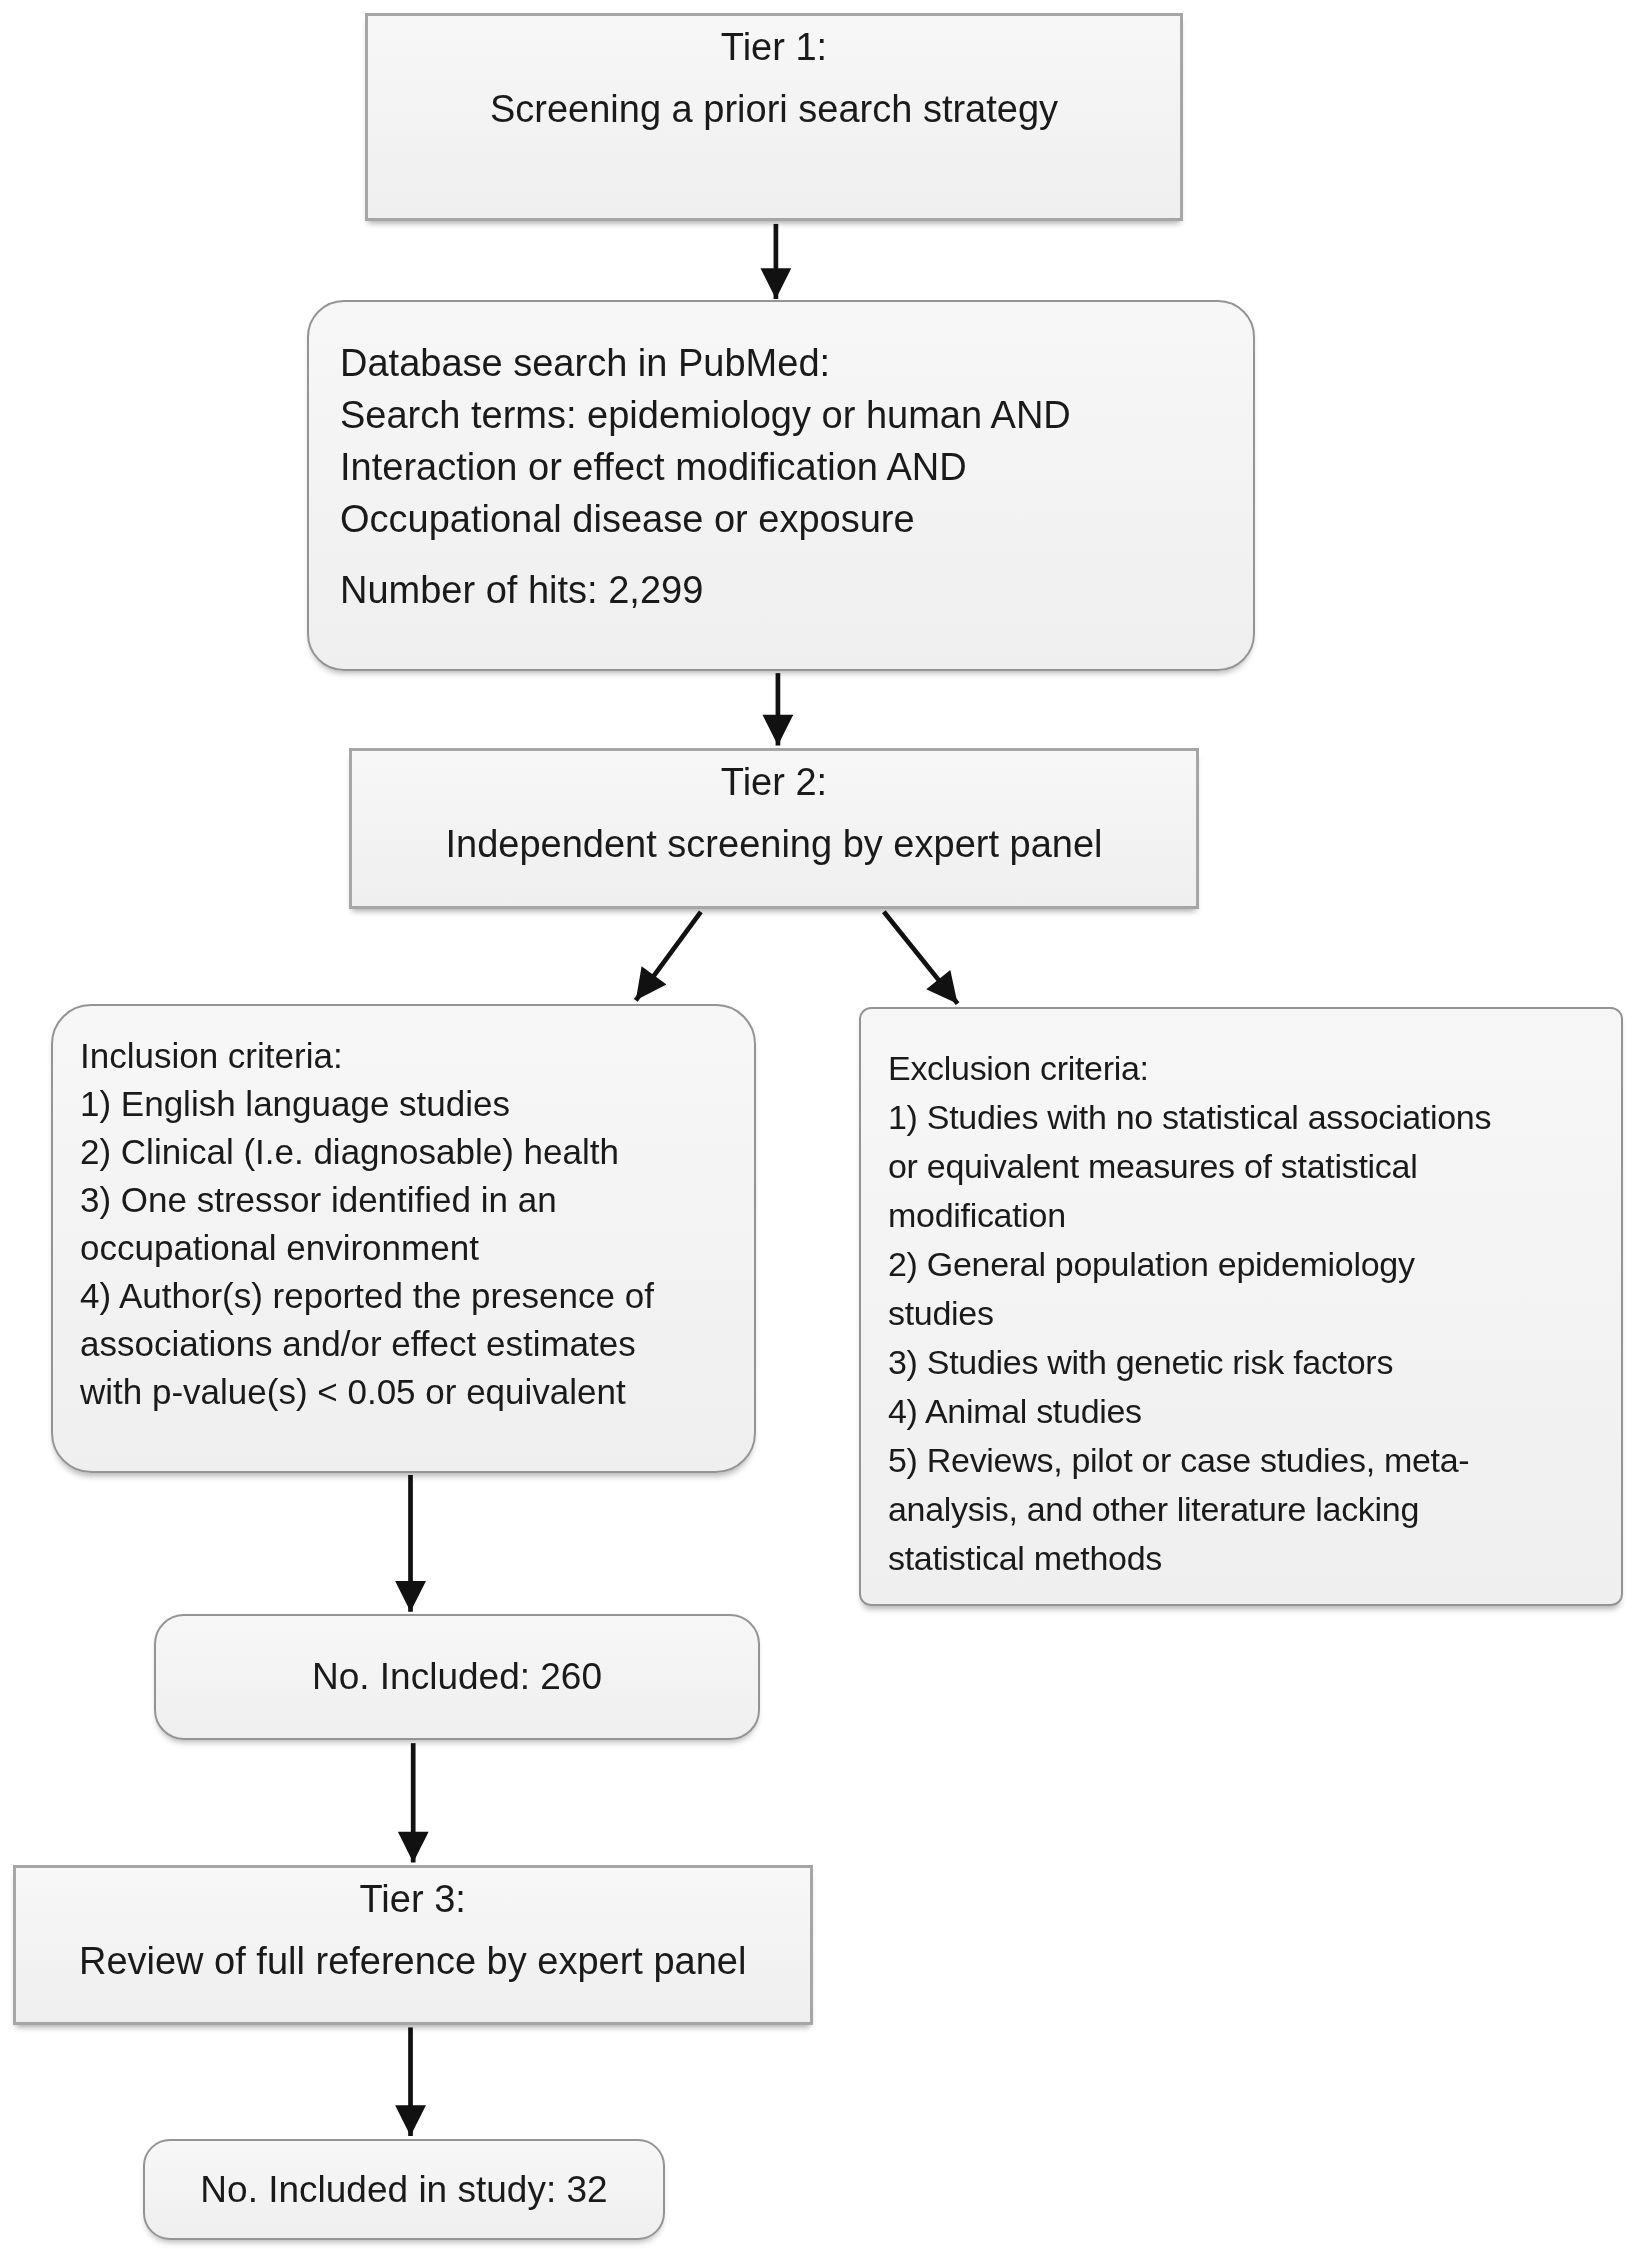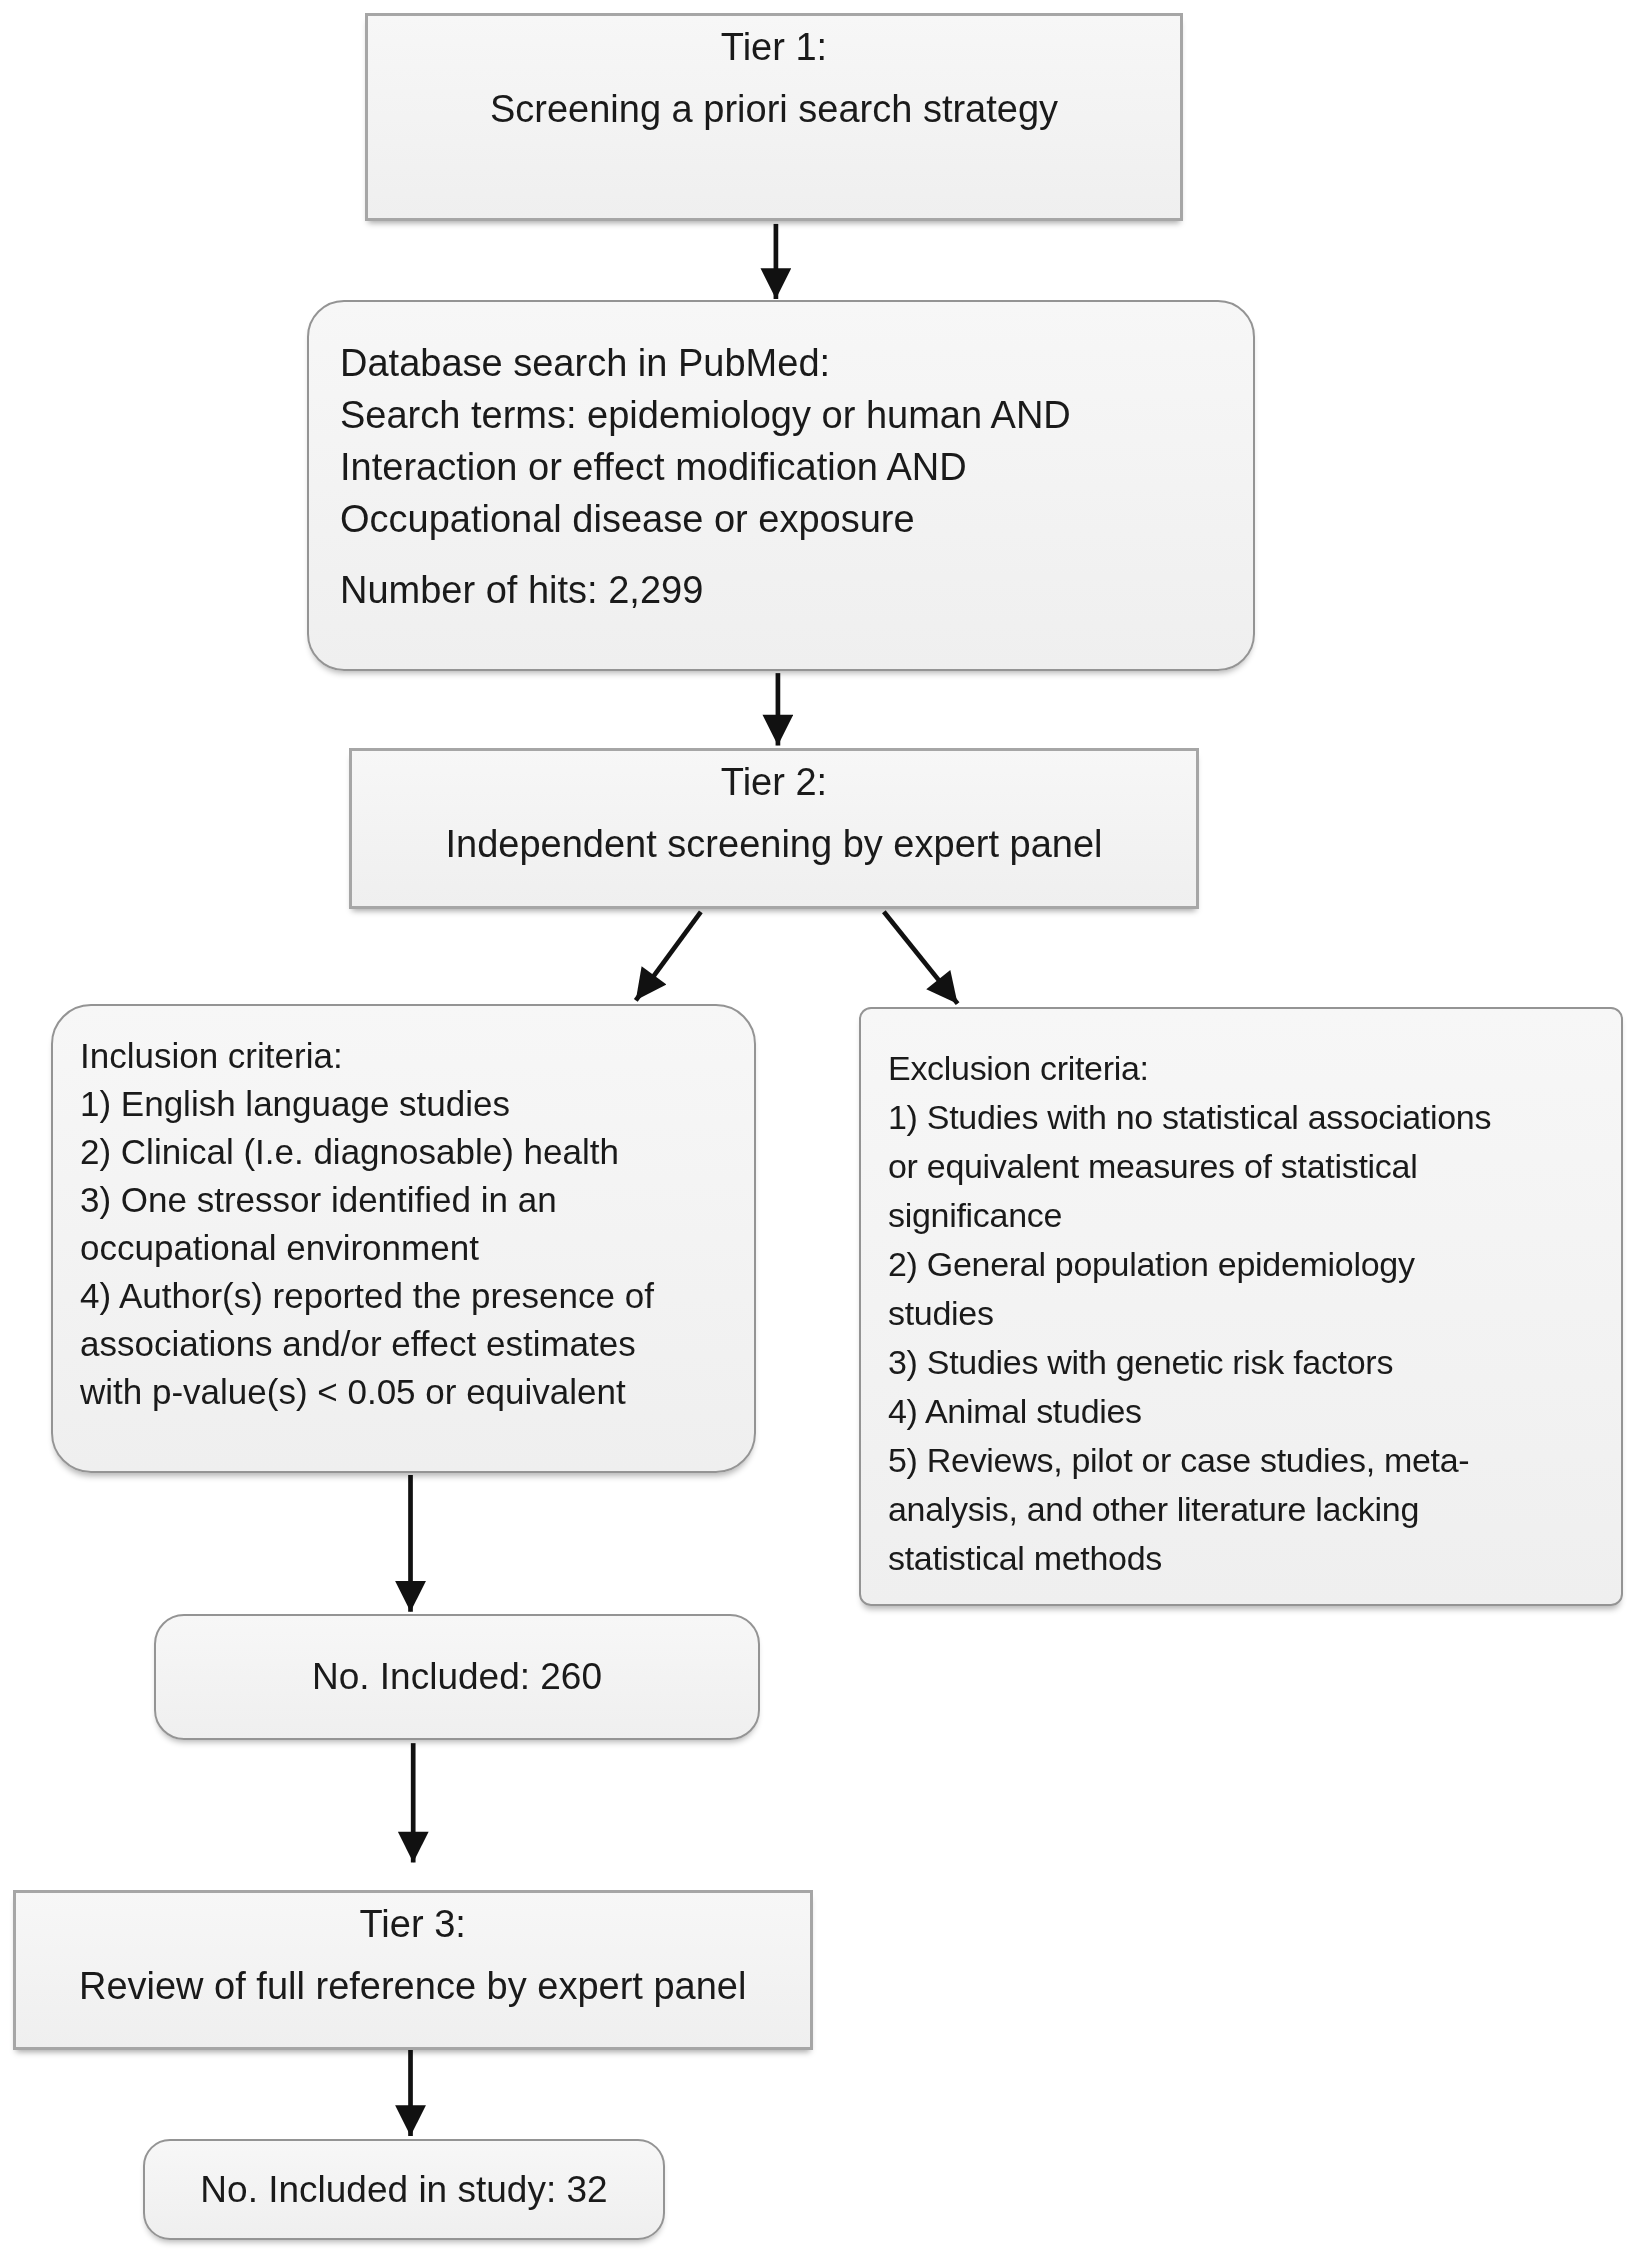--- a/index.html
+++ b/index.html
@@ -56,21 +56,21 @@
   .db    { left: 307px; top: 300px; width: 948px; height: 371px;
            padding: 35px 0 0 31px; font-size: 38px; line-height: 52px; }
   .db .hits { margin-top: 19px; }
   .tier2 { left: 349px; top: 748px; width: 850px; height: 161px; font-size: 38px; line-height: 62px; }
   .inclusion { left: 51px; top: 1004px; width: 705px; height: 469px;
            padding: 25.5px 0 0 27px; font-size: 35px; line-height: 48px; border-radius: 40px; }
   .exclusion { left: 859px; top: 1007px; width: 764px; height: 599px;
            padding: 35px 0 0 27px; font-size: 34px; line-height: 49px; letter-spacing: -0.3px; border-radius: 12px; }
   .included260 { left: 154px; top: 1614px; width: 606px; height: 126px;
            font-size: 37px; border-radius: 30px; }
-  .tier3 { left: 12.7px; top: 1865px; width: 800px; height: 160px; font-size: 38px; line-height: 62px; margin-top: 25px; }
+  .tier3 { left: 12.7px; top: 1865px; width: 800px; height: 160px; font-size: 38px; line-height: 62px; }
   .included32 { left: 143px; top: 2139px; width: 522px; height: 101px;
            font-size: 37px; border-radius: 27px; }
 </style>
 </head>
 <body>
 
 <div class="canvas">
 
   <svg class="overlay" width="1645" height="2250" viewBox="0 0 2453 3356" xmlns="http://www.w3.org/2000/svg">
     <defs>
@@ -113,21 +113,21 @@
     <div class="line">occupational environment</div>
     <div class="line">4) Author(s) reported the presence of</div>
     <div class="line">associations and/or effect estimates</div>
     <div class="line">with p-value(s) &lt; 0.05 or equivalent</div>
   </div>
 
   <div class="box round exclusion">
     <div class="line">Exclusion criteria:</div>
     <div class="line">1) Studies with no statistical associations</div>
     <div class="line">or equivalent measures of statistical</div>
-    <div class="line">significance</div>
+    <div class="line">modification</div>
     <div class="line">2) General population epidemiology</div>
     <div class="line">studies</div>
     <div class="line">3) Studies with genetic risk factors</div>
     <div class="line">4) Animal studies</div>
     <div class="line">5) Reviews, pilot or case studies, meta-</div>
     <div class="line">analysis, and other literature lacking</div>
     <div class="line">statistical methods</div>
   </div>
 
   <div class="box round included260 center-lines">

